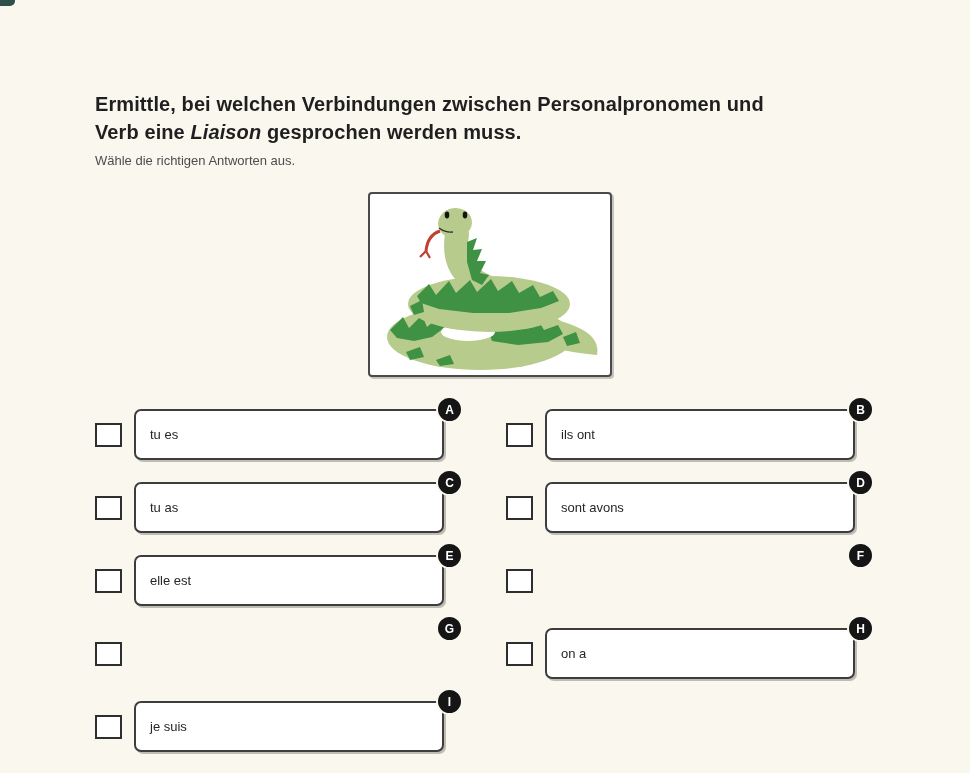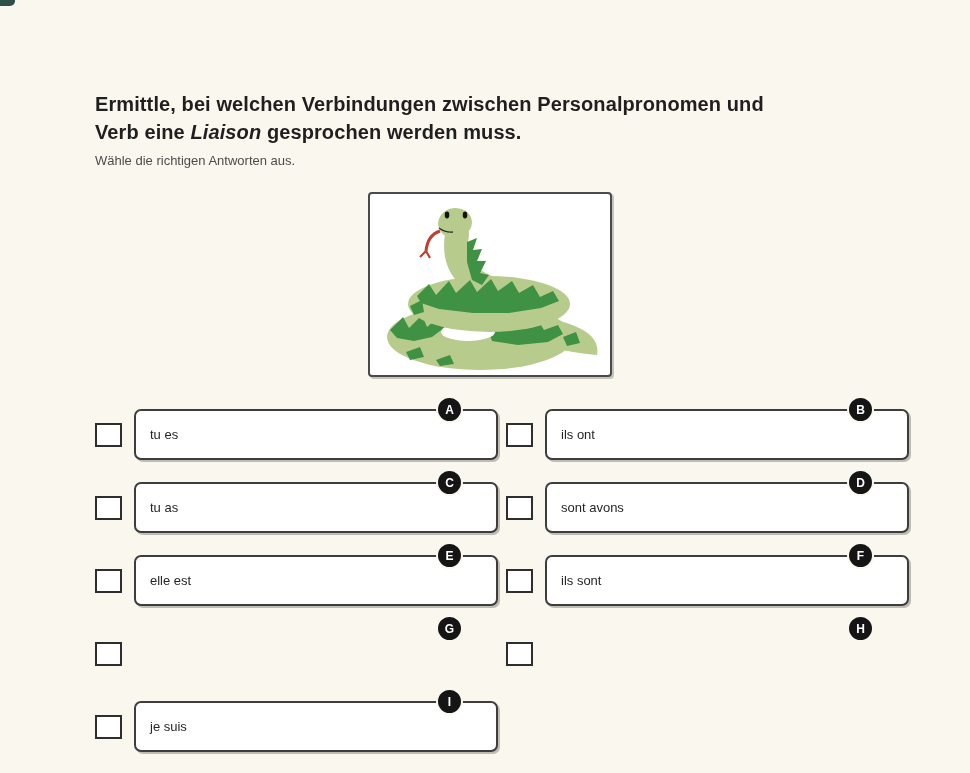--- a/index.html
+++ b/index.html
@@ -45,21 +45,21 @@
   .col-l{left:0;}
   .col-r{left:411px;}
   .row-0{top:0;} .row-1{top:73px;} .row-2{top:146px;} .row-3{top:219px;} .row-4{top:292px;}
 
   .checkbox{
     position:absolute;left:0;top:14px;width:27px;height:24px;
     background:#fff;border:2px solid #2E2E2E;
     cursor:pointer;
   }
   .answer-box{
-    position:absolute;left:39px;top:0;width:364px;height:51px;
+    position:absolute;left:39px;top:0;width:310px;height:51px;
     background:#fff;border:2px solid var(--border);border-radius:7px;
     box-shadow:2px 2px 0 rgba(100,100,90,.4);
     display:flex;align-items:center;padding-left:14px;
     cursor:pointer;
   }
   .answer-label{font-size:13px;color:#262626;}
   .letter-badge{
     position:absolute;left:341px;top:-13px;width:27px;height:27px;
     background:#151515;border:2px solid var(--bg);border-radius:50%;
     color:#fff;font-size:12px;font-weight:bold;
@@ -152,33 +152,33 @@
     <div class="answer-item col-l row-2">
       <div class="checkbox"></div>
       <div class="answer-box">
         <span class="answer-label">elle est</span>
       </div>
       <div class="letter-badge">E</div>
     </div>
 
     <div class="answer-item col-r row-2">
       <div class="checkbox"></div>
-      <div class="answer-box">
-        <span class="answer-label">ils sont</span>
-      </div>
       <div class="letter-badge">F</div>
     </div>
 
     <div class="answer-item col-l row-3">
       <div class="checkbox"></div>
       <div class="letter-badge">G</div>
     </div>
 
     <div class="answer-item col-r row-3">
       <div class="checkbox"></div>
+      <div class="answer-box">
+        <span class="answer-label">on a</span>
+      </div>
       <div class="letter-badge">H</div>
     </div>
 
     <div class="answer-item col-l row-4">
       <div class="checkbox"></div>
       <div class="answer-box">
         <span class="answer-label">je suis</span>
       </div>
       <div class="letter-badge">I</div>
     </div>

